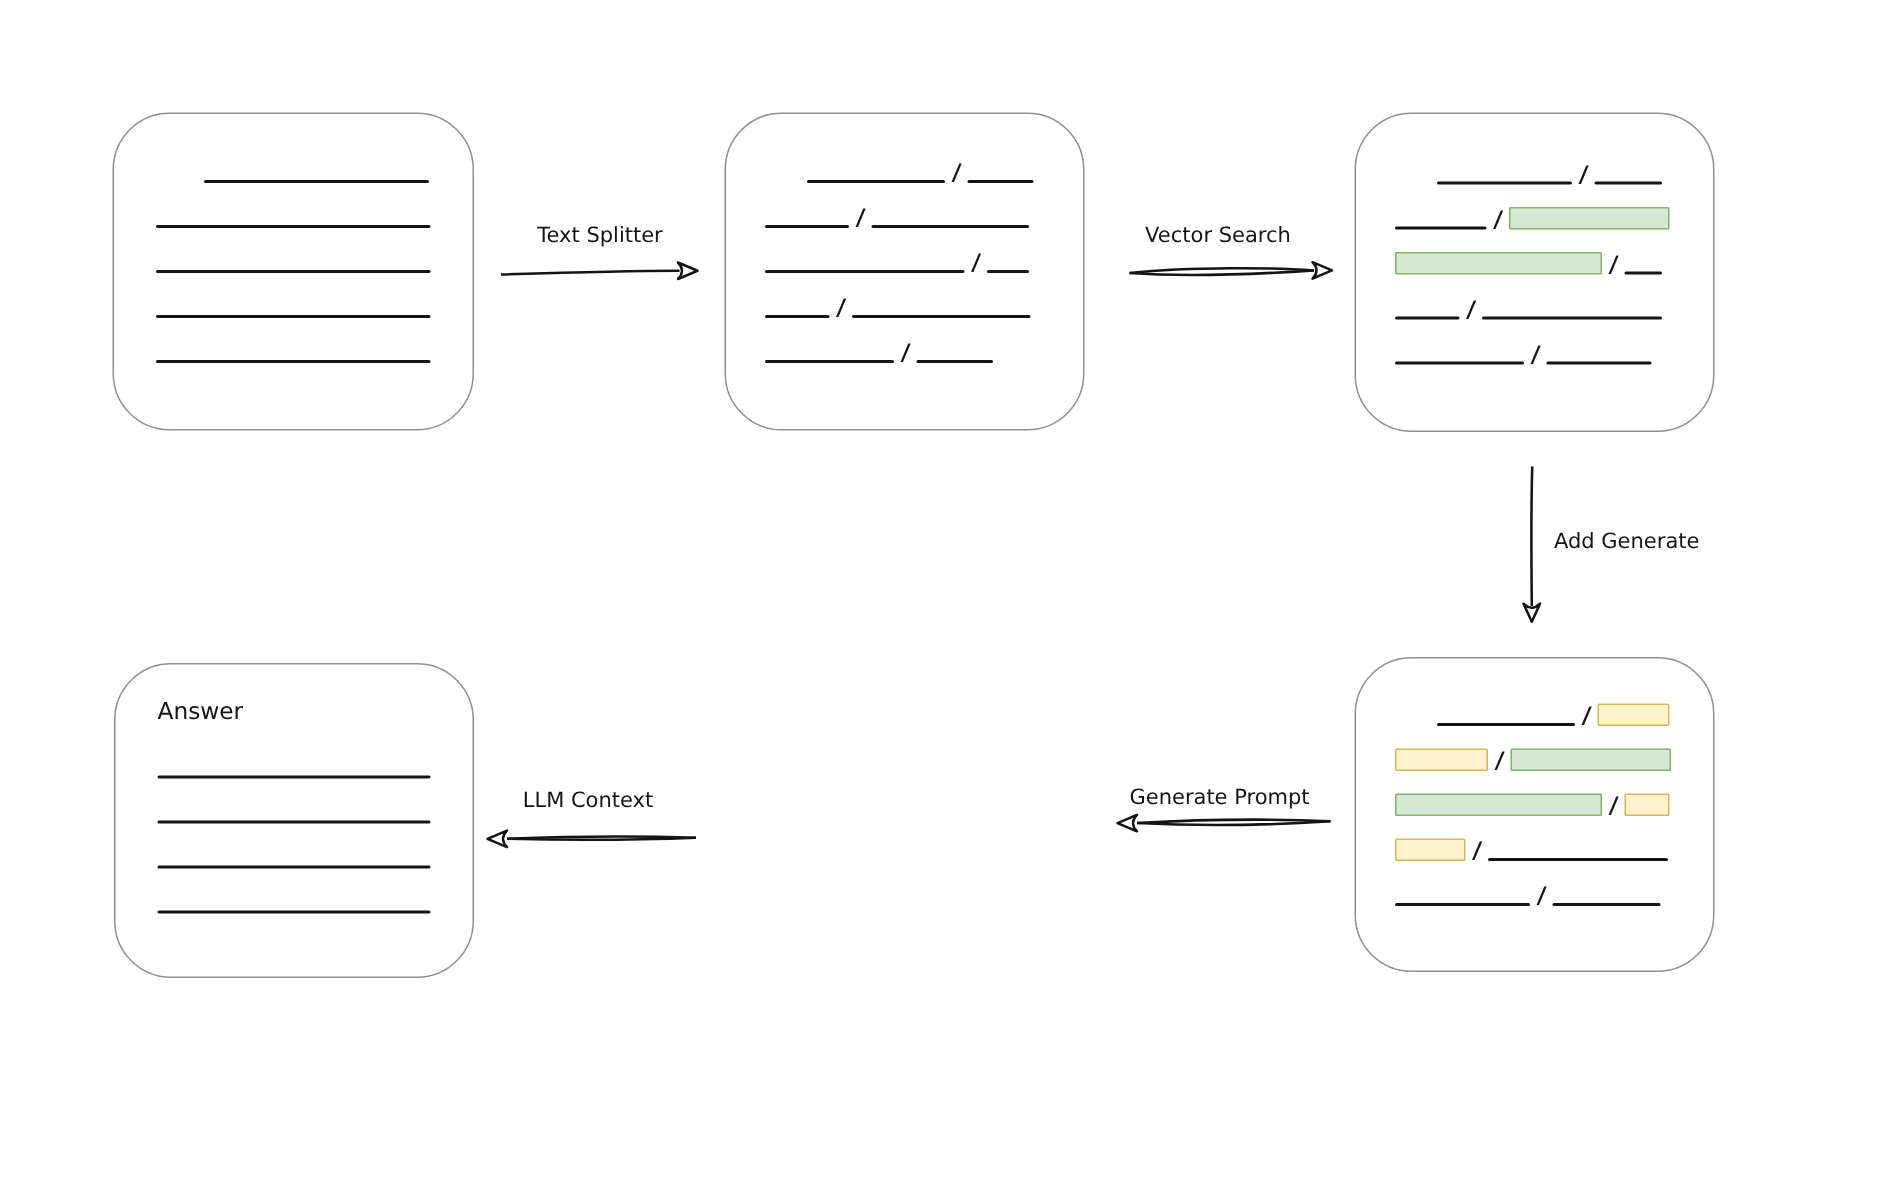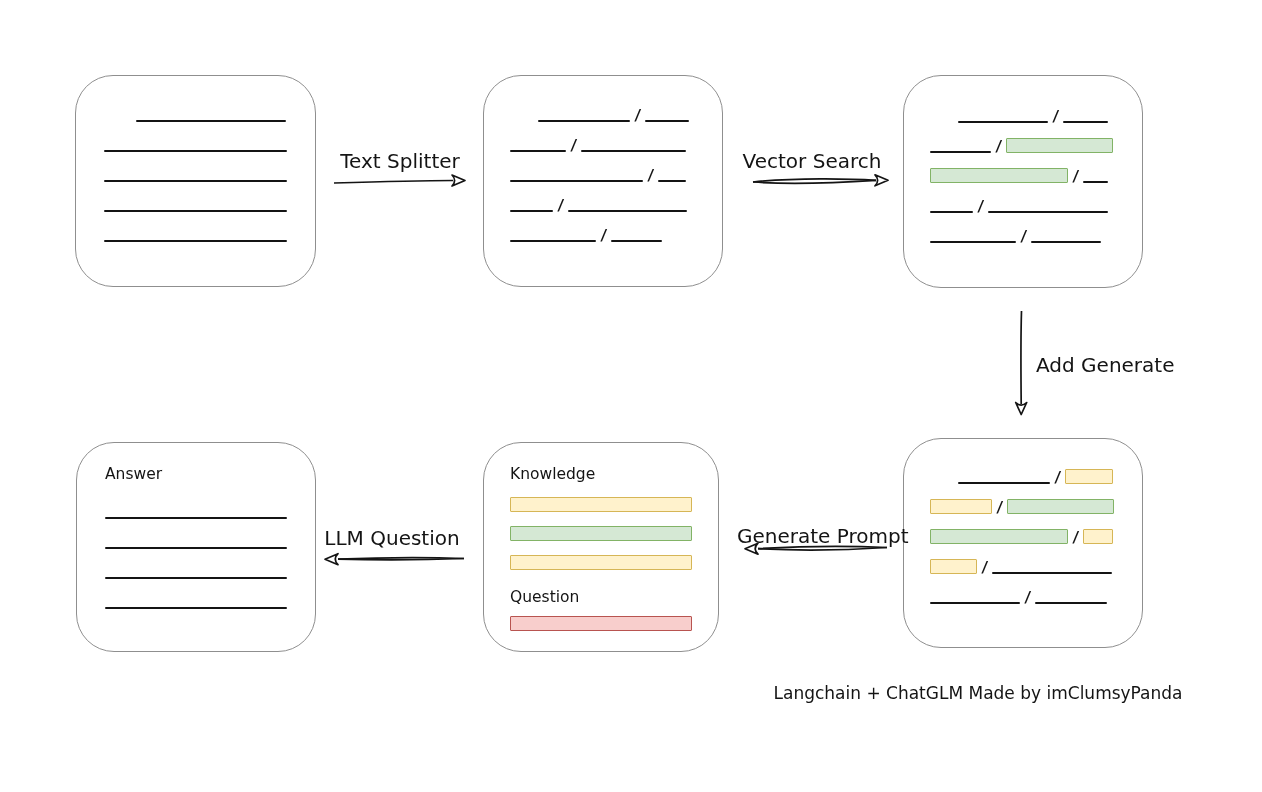--- a/index.html
+++ b/index.html
@@ -31,21 +31,21 @@
   
   .node.prompt { padding:21px 26px 0; }
   .node.answer { padding:21px 28px 0; }
   .nlabel { height:20px; line-height:20px; font-size:15.5px; white-space:nowrap; }
   .bar { height:15px; box-sizing:border-box; border:1.6px solid; border-radius:1px; }
   .aline { height:2px; background:var(--ink,#141414); border-radius:1px; }
   
   svg.arrow { position:absolute; overflow:visible; }
   svg.arrow path { stroke:var(--ink,#141414); stroke-width:1.7; fill:none; }
   svg.arrow path.head { fill:#ffffff; stroke-linejoin:round; }
-  .alabel { position:absolute; font-size:20px; white-space:nowrap; color:var(--ink,#141414); }
+  .alabel { position:absolute; font-size:14px; white-space:nowrap; color:var(--ink,#141414); }
   .alabel.center { text-align:center; }
   .footer { position:absolute; font-size:17px; text-align:center; color:var(--ink,#141414); }
 </style>
 </head>
 <body>
 
 <div class="canvas">
 
   <div class="node" style="left:75px;top:75px;width:241px;height:212px">
     <div class="rows wpad">
@@ -150,28 +150,20 @@
         <span class="tline" style="width:120px"></span>
       </div>
       <div class="row">
         <span class="tline" style="width:90px"></span>
         <span class="slash">/</span>
         <span class="tline" style="width:72px"></span>
       </div>
     </div>
   </div>
 
-  <div class="node prompt" style="left:483px;top:442px;width:236px;height:210px">
-    <div class="nlabel">Knowledge</div>
-    <div class="bar yellow" style="margin-top:13px"></div>
-    <div class="bar green" style="margin-top:14px"></div>
-    <div class="bar yellow" style="margin-top:14px"></div>
-    <div class="nlabel" style="margin-top:17px">Question</div>
-    <div class="bar red" style="margin-top:9px"></div>
-  </div>
 
   <div class="node answer" style="left:76px;top:442px;width:240px;height:210px">
     <div class="nlabel">Answer</div>
     <div class="aline" style="margin-top:33px"></div>
     <div class="aline" style="margin-top:28px"></div>
     <div class="aline" style="margin-top:28px"></div>
     <div class="aline" style="margin-top:28px"></div>
   </div>
 
   <div class="alabel center" style="left:330px;top:149px;width:140px">Text Splitter</div>
@@ -193,22 +185,21 @@
     <path class="head" d="M7.7 93.5 L13.2 105.5 L18.7 93.5 C 15.2 97 11.2 97 7.7 93.5 Z"></path>
   </svg>
 
   <div class="alabel center" style="left:737px;top:524px;width:152px">Generate Prompt</div>
   <svg class="arrow" style="left:741px;top:536px" width="148" height="25" viewBox="0 0 148 25">
     <path d="M146 11.5 C 100 9.5, 55 10.5, 17 12.7"></path>
     <path d="M146 11.5 C 100 14.5, 55 14.7, 17 12.7"></path>
     <path class="head" d="M17 7.2 L4 12.7 L17 18.2 C 13.5 14.7 13.5 10.7 17 7.2 Z"></path>
   </svg>
 
-  <div class="alabel center" style="left:322px;top:526px;width:140px">LLM Question</div>
+  <div class="alabel center" style="left:322px;top:526px;width:140px">LLM Context</div>
   <svg class="arrow" style="left:320px;top:546px" width="146" height="25" viewBox="0 0 146 25">
     <path d="M144 12.5 C 100 11, 60 11.5, 18 13.2"></path>
     <path d="M144 12.5 C 100 14.2, 60 14.2, 18 13.2"></path>
     <path class="head" d="M18 7.7 L5 13.2 L18 18.7 C 14.5 15.2 14.5 11.2 18 7.7 Z"></path>
   </svg>
 
-  <div class="footer" style="left:758px;top:683px;width:440px">Langchain + ChatGLM Made by imClumsyPanda</div>
 
 </div>
 
 </body></html>

